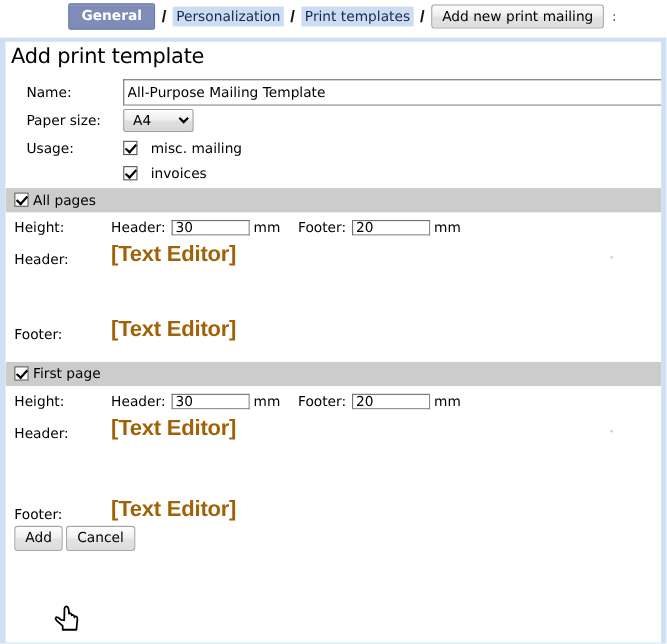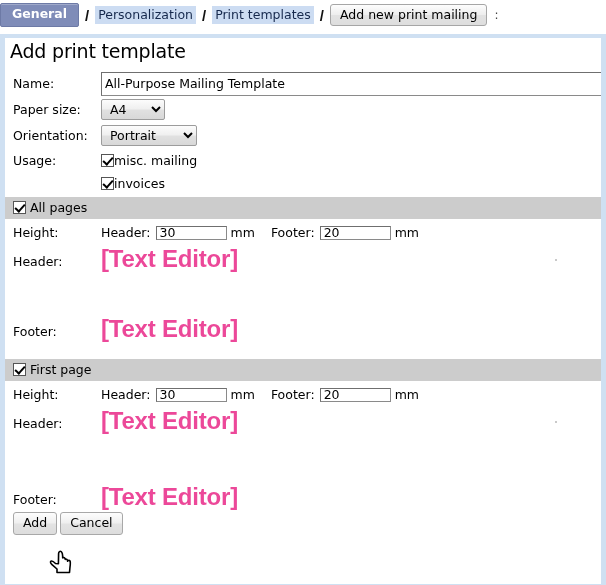--- a/index.html
+++ b/index.html
@@ -15,20 +15,21 @@
     color: #000000;
     overflow: hidden;
     position: relative;
   }
 
   
   #breadcrumb-bar {
     height: 30px;
     display: flex;
     align-items: center;
+    padding-left: 62px;
     box-sizing: border-box;
     background: #ffffff;
     text-align: right;
   }
   .crumb-tab {
     background: #7f8cb8;
     color: #ffffff;
     font-weight: bold;
     font-size: 12.5px;
     padding: 4px 11px 5px 11px;
@@ -92,20 +93,21 @@
 
   
   .form-area {
     padding: 2px 0 0 0;
   }
   .frow {
     display: flex;
     align-items: center;
     min-height: 26px;
     padding-left: 8px;
+    margin-left: 11px;
   }
   .flabel {
     width: 88px;
     flex: 0 0 88px;
     font-size: 12.5px;
     color: #000;
   }
   .fcontrol { flex: 1 1 auto; }
 
   input.text-input {
@@ -134,21 +136,21 @@
     height: 21px;
     box-sizing: border-box;
     outline: none;
   }
   #paper-size-select { width: 64px; }
   #orientation-select { width: 96px; }
 
   .chk-row {
     display: flex;
     align-items: center;
-    gap: 0;
+    gap: 12px;
     font-size: 12.5px;
     min-height: 23px;
   }
   .chkbox {
     width: 13px;
     height: 13px;
     flex: 0 0 13px;
     background: #ffffff;
     border: 1px solid #555;
     position: relative;
@@ -203,22 +205,22 @@
     font-size: 12.5px;
     padding-top: 7px;
   }
   .editor-box {
     flex: 1 1 auto;
     position: relative;
   }
   .editor-ph {
     font-family: "Liberation Sans", sans-serif;
     font-weight: bold;
-    font-size: 24px;
-    color: #ec4899;
+    font-size: 20px;
+    color: #a16207;
     line-height: 1;
     padding-top: 2px;
     letter-spacing: -0.2px;
   }
   .editor-dot {
     position: absolute;
     right: 44px;
     top: 12px;
     width: 2px;
     height: 2px;
@@ -286,28 +288,20 @@
 
     <div class="frow">
       <span class="flabel">Paper size:</span>
       <span class="fcontrol">
         <select id="paper-size-select" class="combo">
           <option>A4</option>
         </select>
       </span>
     </div>
 
-    <div class="frow">
-      <span class="flabel">Orientation:</span>
-      <span class="fcontrol">
-        <select id="orientation-select" class="combo">
-          <option>Portrait</option>
-        </select>
-      </span>
-    </div>
 
     <div class="frow" style="align-items:flex-start; min-height:48px;">
       <span class="flabel" style="padding-top:4px;">Usage:</span>
       <span class="fcontrol">
         <label class="chk-row">
           <span class="chkbox checked"></span>
           <span>misc. mailing</span>
         </label>
         <label class="chk-row">
           <span class="chkbox checked"></span>

